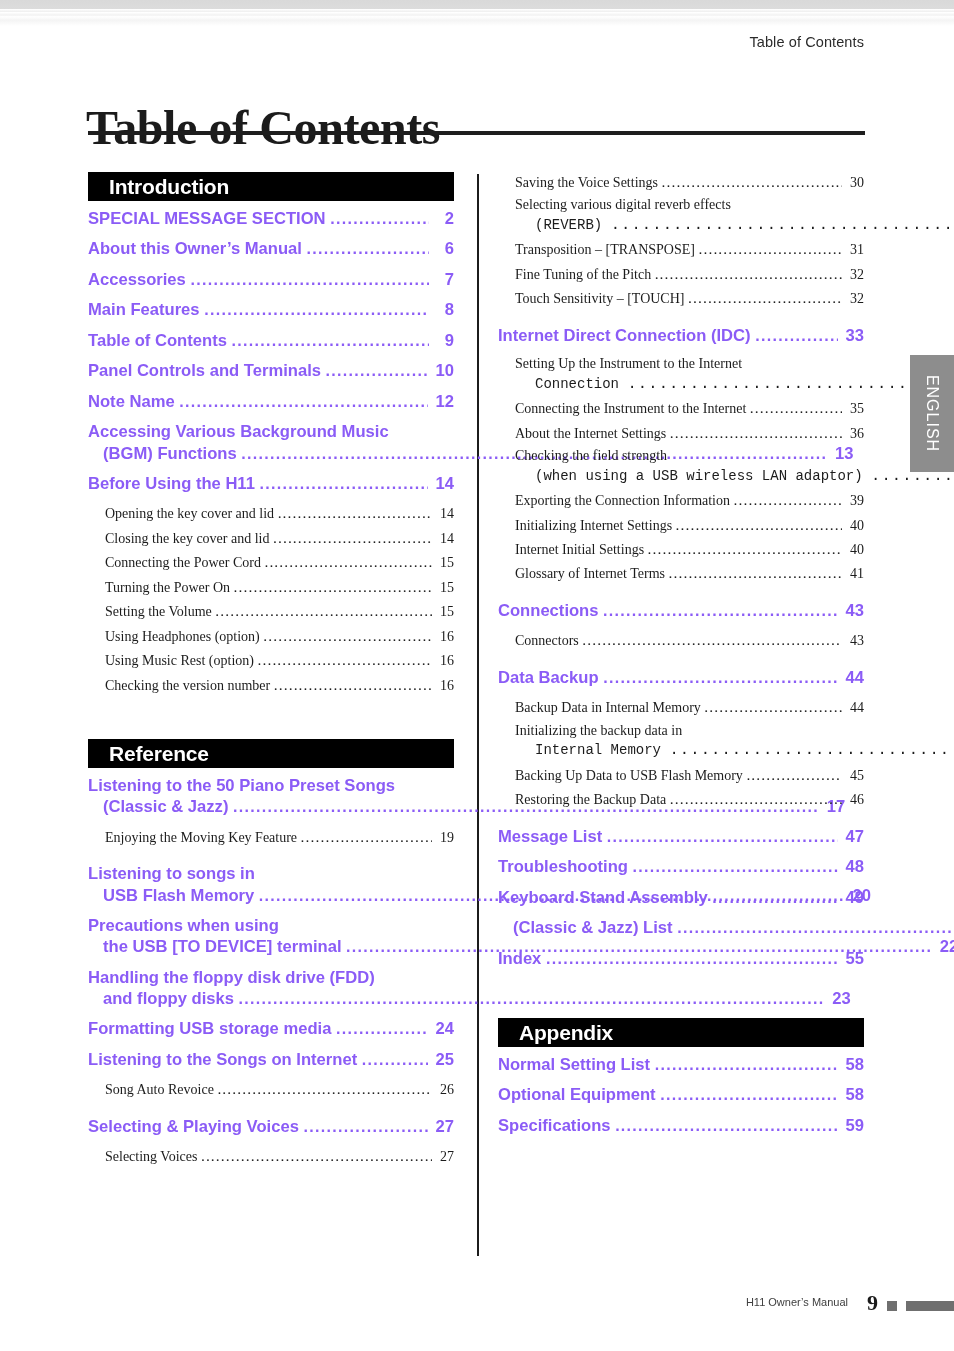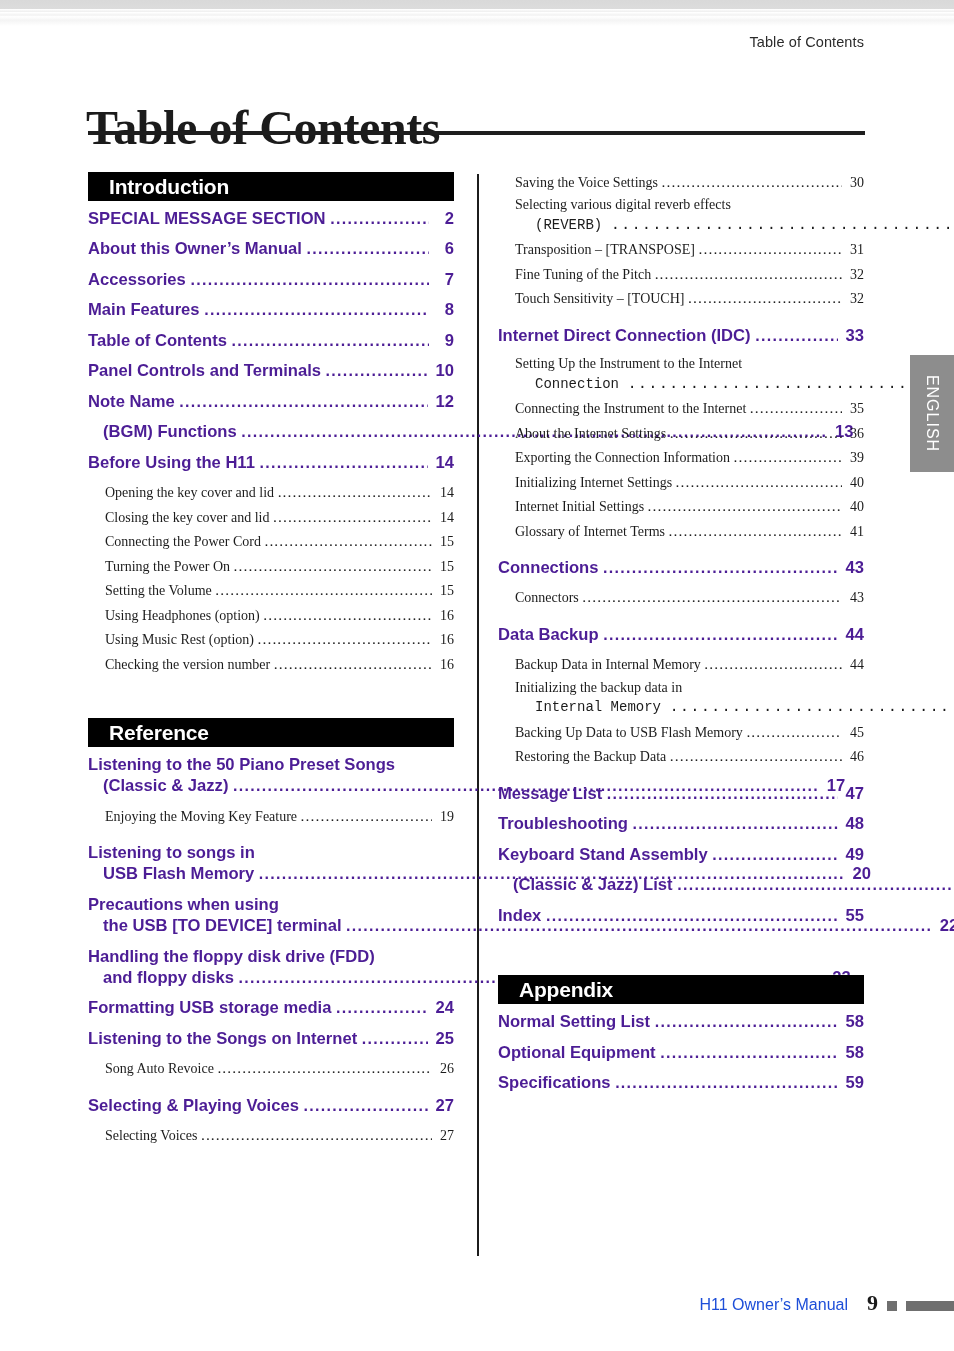--- a/index.html
+++ b/index.html
@@ -127,21 +127,21 @@
     flex: 0 0 auto;
     text-align: right;
     white-space: pre;
   }
 
   
   .lvl1 {
     font-family: "Liberation Sans", sans-serif;
     font-weight: bold;
     font-size: 16.6px;
-    color: #4c1d95;
+    color: #8b5cf6;
     line-height: 1.28;
     margin-bottom: 9px;
   }
   .lvl1 .dots { font-size: 16px; }
   .lvl1 .pg   { padding-left: 3px; min-width: 22px; }
   .lvl1 .cont { display:block; padding-left: 15px; }
 
   
   .lvl2 {
     font-family: "Liberation Serif", serif;
@@ -189,22 +189,22 @@
     position: absolute;
     left: 0;
     top: 1293px;
     width: 954px;
     height: 26px;
   }
   .footer-text {
     position: absolute;
     right: 106px;
     top: 3px;
-    font-size: 16px;
-    color: #1d4ed8;
+    font-size: 11px;
+    color: #404040;
     font-family: "Liberation Sans", sans-serif;
   }
   .footer-page {
     position: absolute;
     right: 76px;
     top: -3px;
     font-family: "Liberation Serif", serif;
     font-weight: bold;
     font-size: 22px;
     color: #1a1a1a;
@@ -283,20 +283,21 @@
         </div>
       </div>
       <div class="entry lvl1">
         <div class="line">
           <span class="label">Note Name </span>
           <span class="dots"></span>
           <span class="pg"> 12</span>
         </div>
       </div>
       <div class="entry lvl1">
+        <div>Accessing Various Background Music</div>
         <div class="line cont"><span class="label">(BGM) Functions </span><span class="dots"></span><span class="pg"> 13</span></div>
       </div>
       <div class="entry lvl1">
         <div class="line">
           <span class="label">Before Using the H11 </span>
           <span class="dots"></span>
           <span class="pg"> 14</span>
         </div>
       </div>
       <div class="entry lvl2">
@@ -469,20 +470,24 @@
           <span class="dots"></span>
           <span class="pg"> 35</span>
         </div>
       </div>
       <div class="entry lvl2">
         <div class="line">
           <span class="label">About the Internet Settings </span>
           <span class="dots"></span>
           <span class="pg"> 36</span>
         </div>
+      </div>
+      <div class="entry lvl2">
+        <div>Checking the field strength</div>
+        <div class="line cont"><span class="label">(when using a USB wireless LAN adaptor) </span><span class="dots"></span></div>
       </div>
       <div class="entry lvl2">
         <div class="line">
           <span class="label">Exporting the Connection Information </span>
           <span class="dots"></span>
           <span class="pg"> 39</span>
         </div>
       </div>
       <div class="entry lvl2">
         <div class="line">

